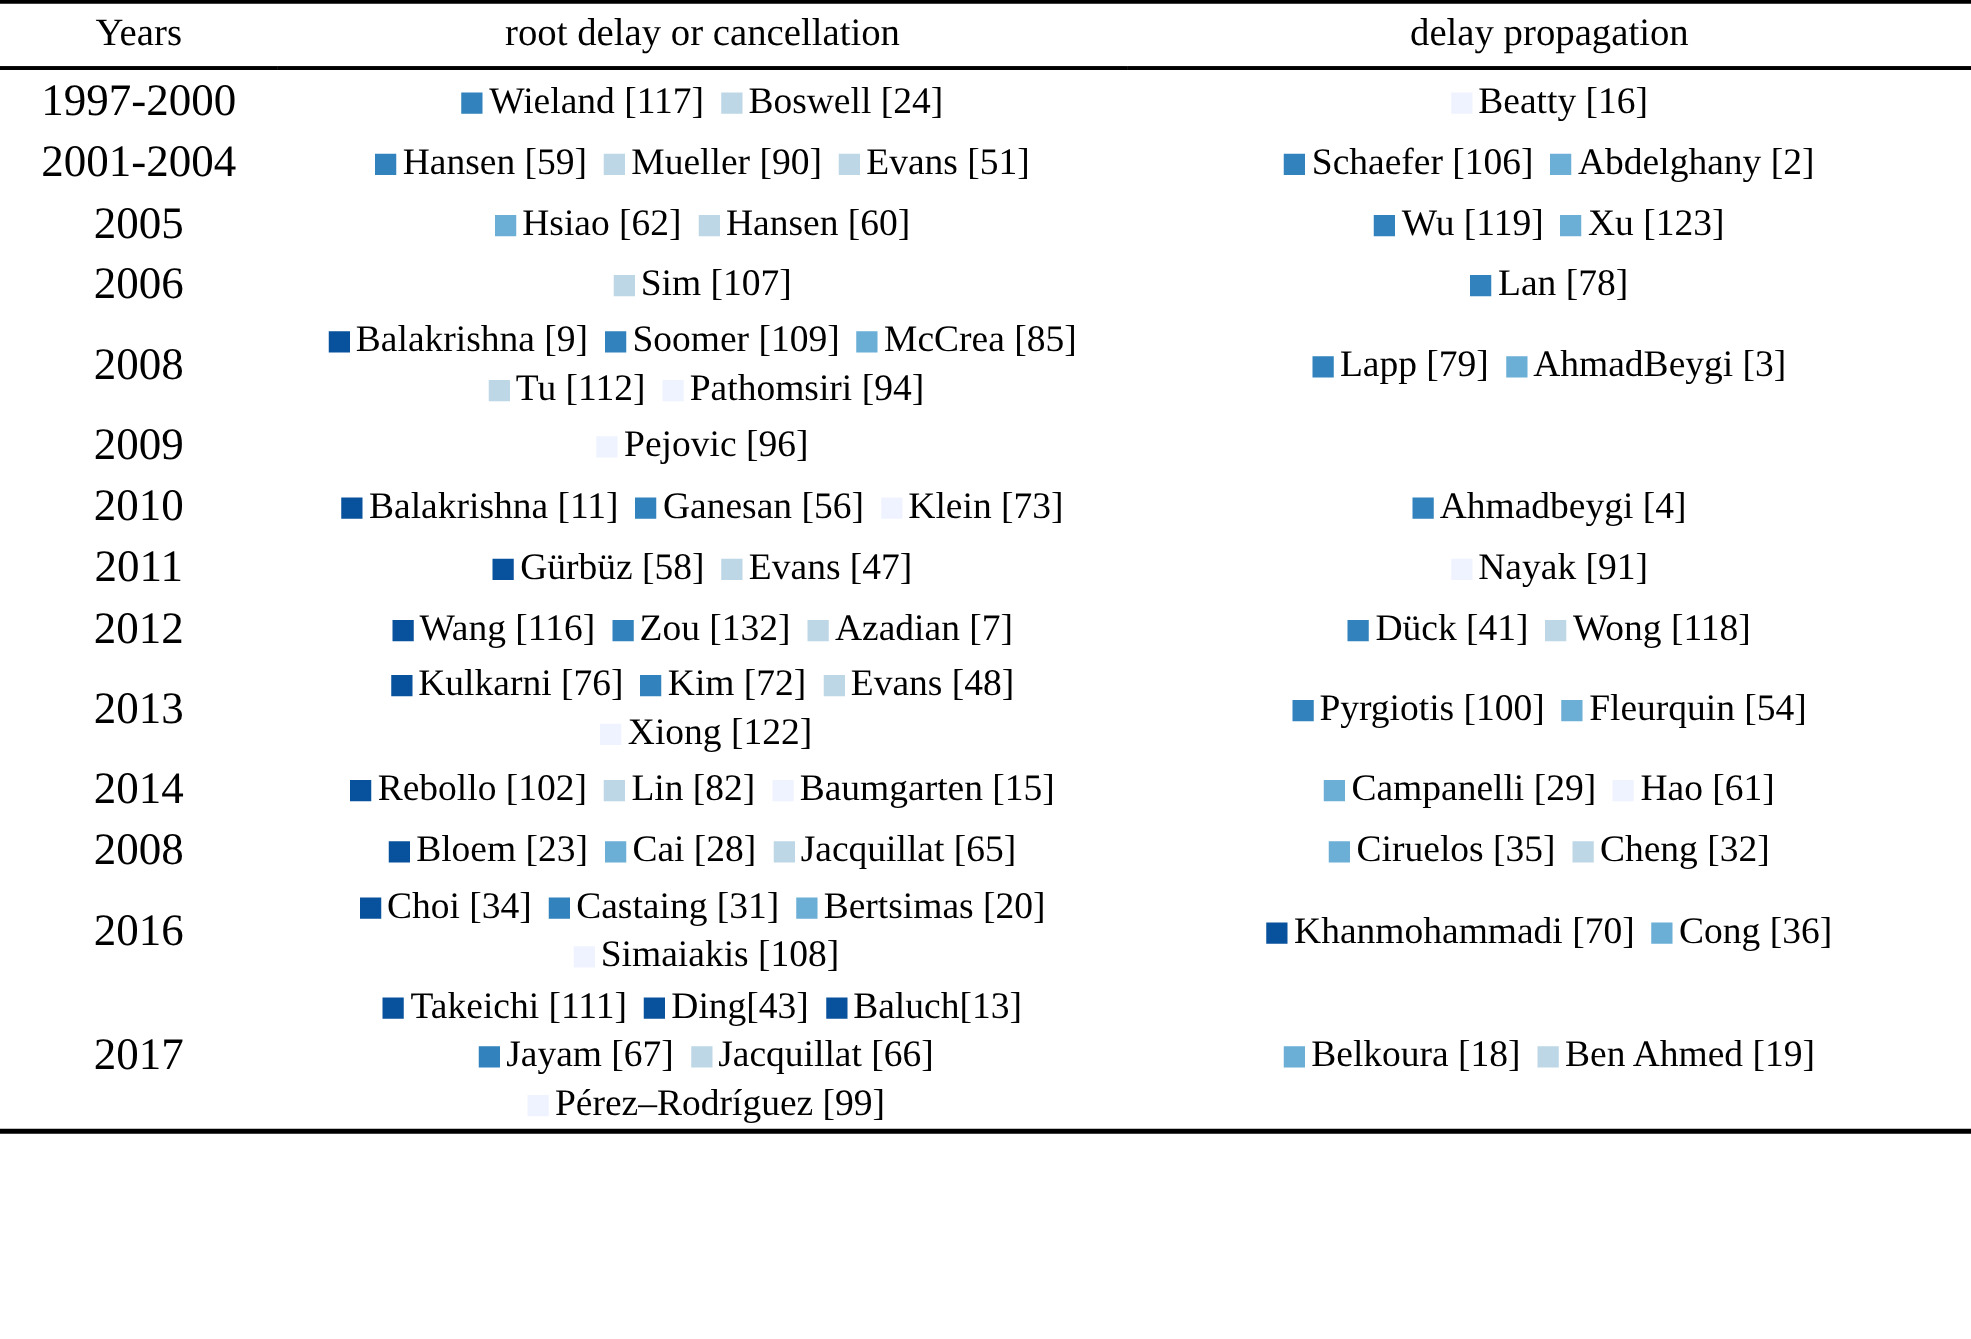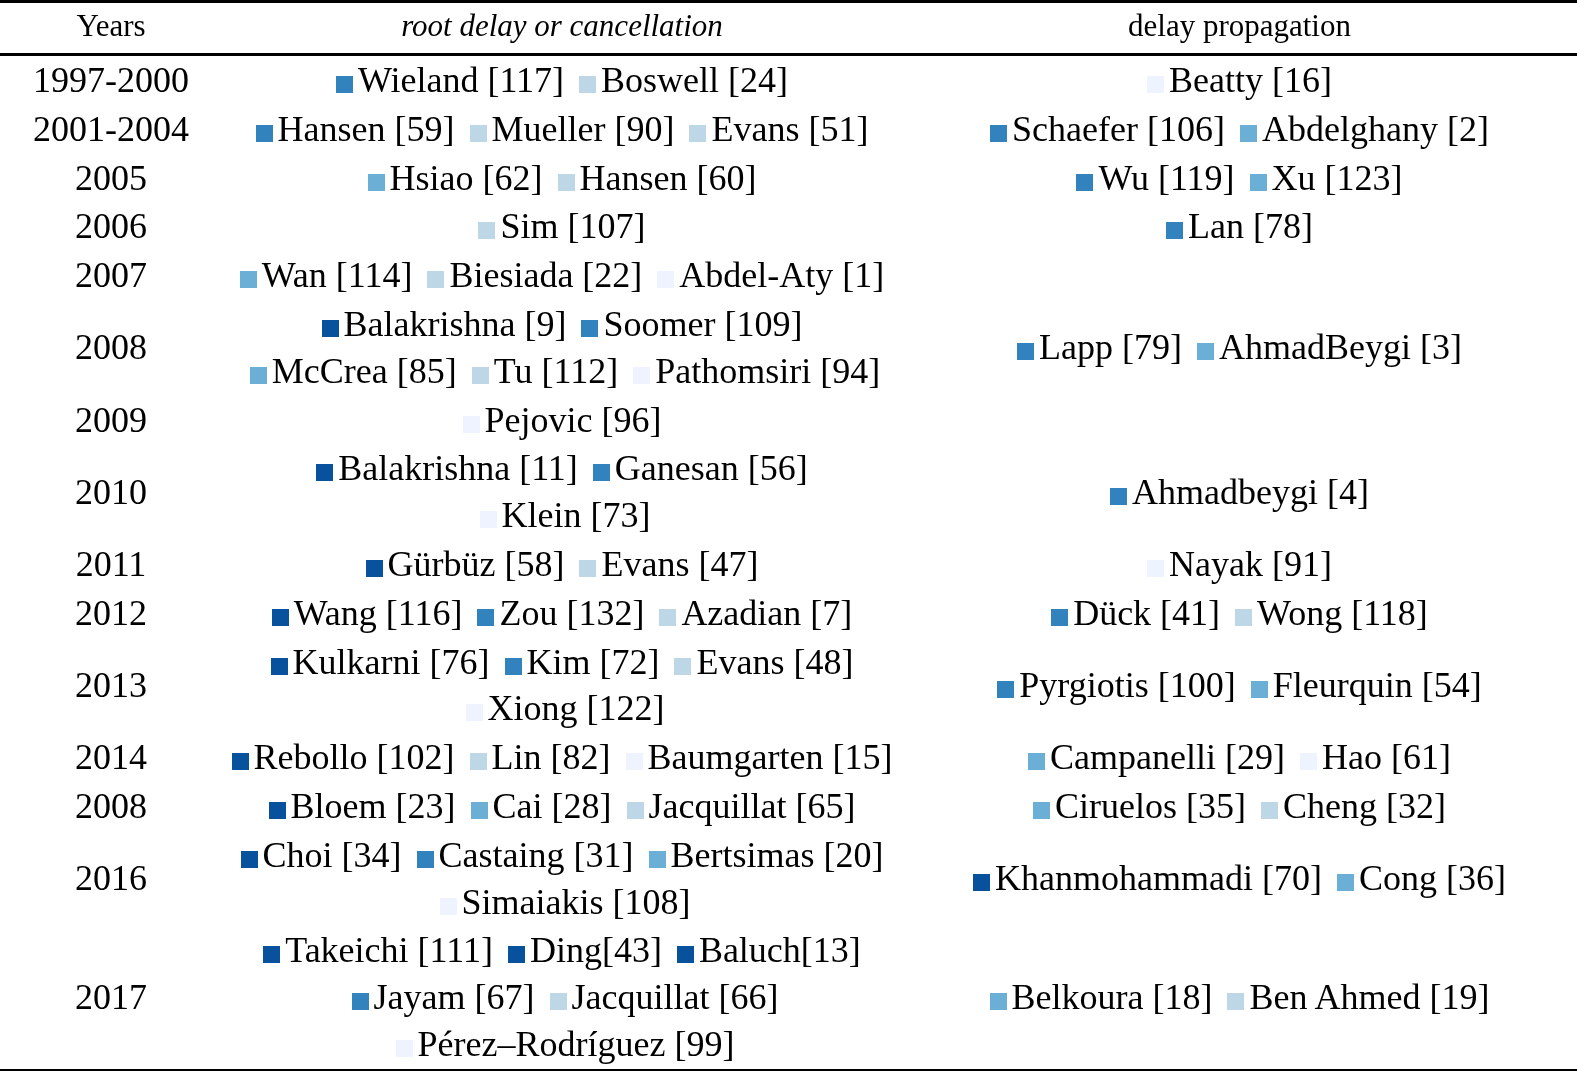--- a/index.html
+++ b/index.html
@@ -50,21 +50,21 @@
     font-size: 31px;
     line-height: 1.1;
     padding: 6px 0 10px 0;
     text-align: center;
     vertical-align: middle;
   }
 
   tbody td {
     vertical-align: middle;
     text-align: center;
-    font-size: 36px;
+    font-size: 30px;
     line-height: 1.30;
     padding: 1px 0 1px 0;
   }
 
   td.years-cell {
     font-size: 36px;
     white-space: nowrap;
   }
 
   td.entry-cell {
@@ -105,21 +105,21 @@
   <div class="rule-top"></div>
   <table class="lit-table">
     <colgroup>
       <col class="c-years">
       <col class="c-root">
       <col class="c-prop">
     </colgroup>
     <thead>
       <tr>
         <th style="border-bottom: 3px solid rgb(0, 0, 0);">Years</th>
-        <th style="border-bottom: 3px solid rgb(0, 0, 0); font-style: italic;">root delay or cancellation</th>
+        <th style="border-bottom: 3px solid rgb(0, 0, 0);">root delay or cancellation</th>
         <th style="border-bottom: 3px solid rgb(0, 0, 0);">delay propagation</th>
       </tr>
     </thead>
     <tbody id="tbody">
         <tr>
           <td class="years-cell">1997-2000</td>
           <td class="entry-cell">
             <span class="cell-inner"><span class="entry"><span class="sq s2"></span><span>Wieland [117]</span></span> <span class="entry"><span class="sq s4"></span><span>Boswell [24]</span></span> </span>
           </td>
           <td class="entry-cell">
@@ -147,29 +147,20 @@
         <tr>
           <td class="years-cell">2006</td>
           <td class="entry-cell">
             <span class="cell-inner"><span class="entry"><span class="sq s4"></span><span>Sim [107]</span></span> </span>
           </td>
           <td class="entry-cell">
             <span class="cell-inner"><span class="entry"><span class="sq s2"></span><span>Lan [78]</span></span> </span>
           </td>
         </tr>
         <tr>
-          <td class="years-cell">2007</td>
-          <td class="entry-cell">
-            <span class="cell-inner"><span class="entry"><span class="sq s3"></span><span>Wan [114]</span></span> <span class="entry"><span class="sq s4"></span><span>Biesiada [22]</span></span> <span class="entry"><span class="sq s5"></span><span>Abdel-Aty [1]</span></span> </span>
-          </td>
-          <td class="entry-cell">
-            <span class="cell-inner"></span>
-          </td>
-        </tr>
-        <tr>
           <td class="years-cell">2008</td>
           <td class="entry-cell">
             <span class="cell-inner"><span class="entry"><span class="sq s1"></span><span>Balakrishna [9]</span></span> <span class="entry"><span class="sq s2"></span><span>Soomer [109]</span></span> <span class="entry"><span class="sq s3"></span><span>McCrea [85]</span></span> <span class="entry"><span class="sq s4"></span><span>Tu [112]</span></span> <span class="entry"><span class="sq s5"></span><span>Pathomsiri [94]</span></span> </span>
           </td>
           <td class="entry-cell">
             <span class="cell-inner"><span class="entry"><span class="sq s2"></span><span>Lapp [79]</span></span> <span class="entry"><span class="sq s3"></span><span>AhmadBeygi [3]</span></span> </span>
           </td>
         </tr>
         <tr>
           <td class="years-cell">2009</td>

